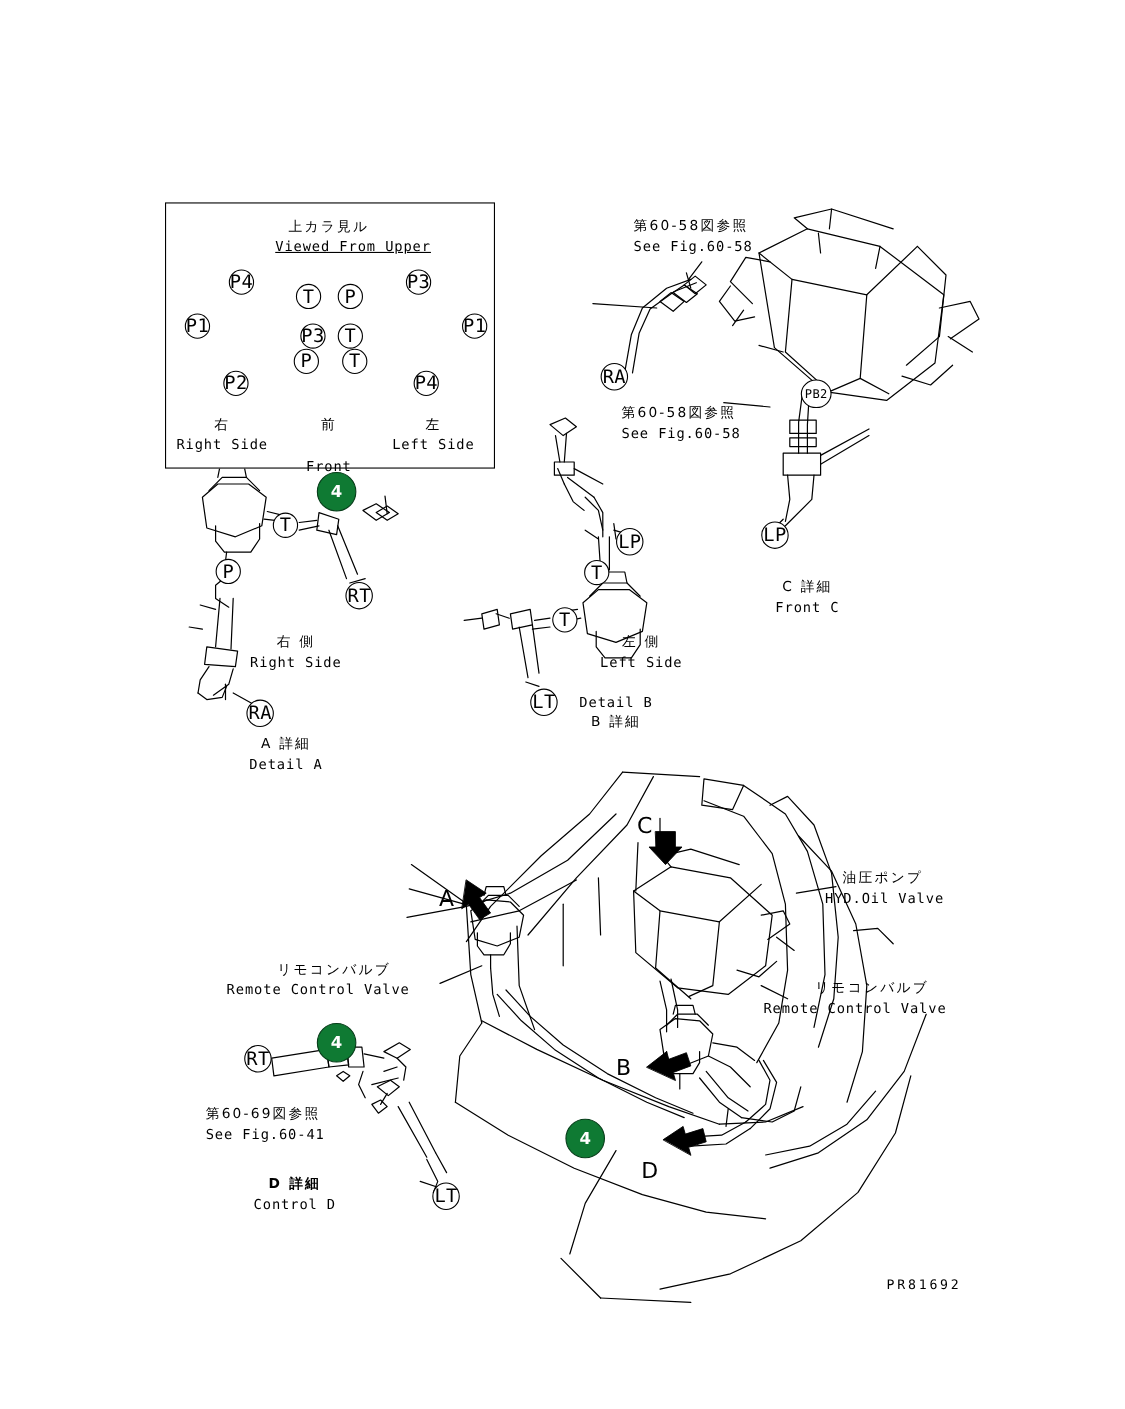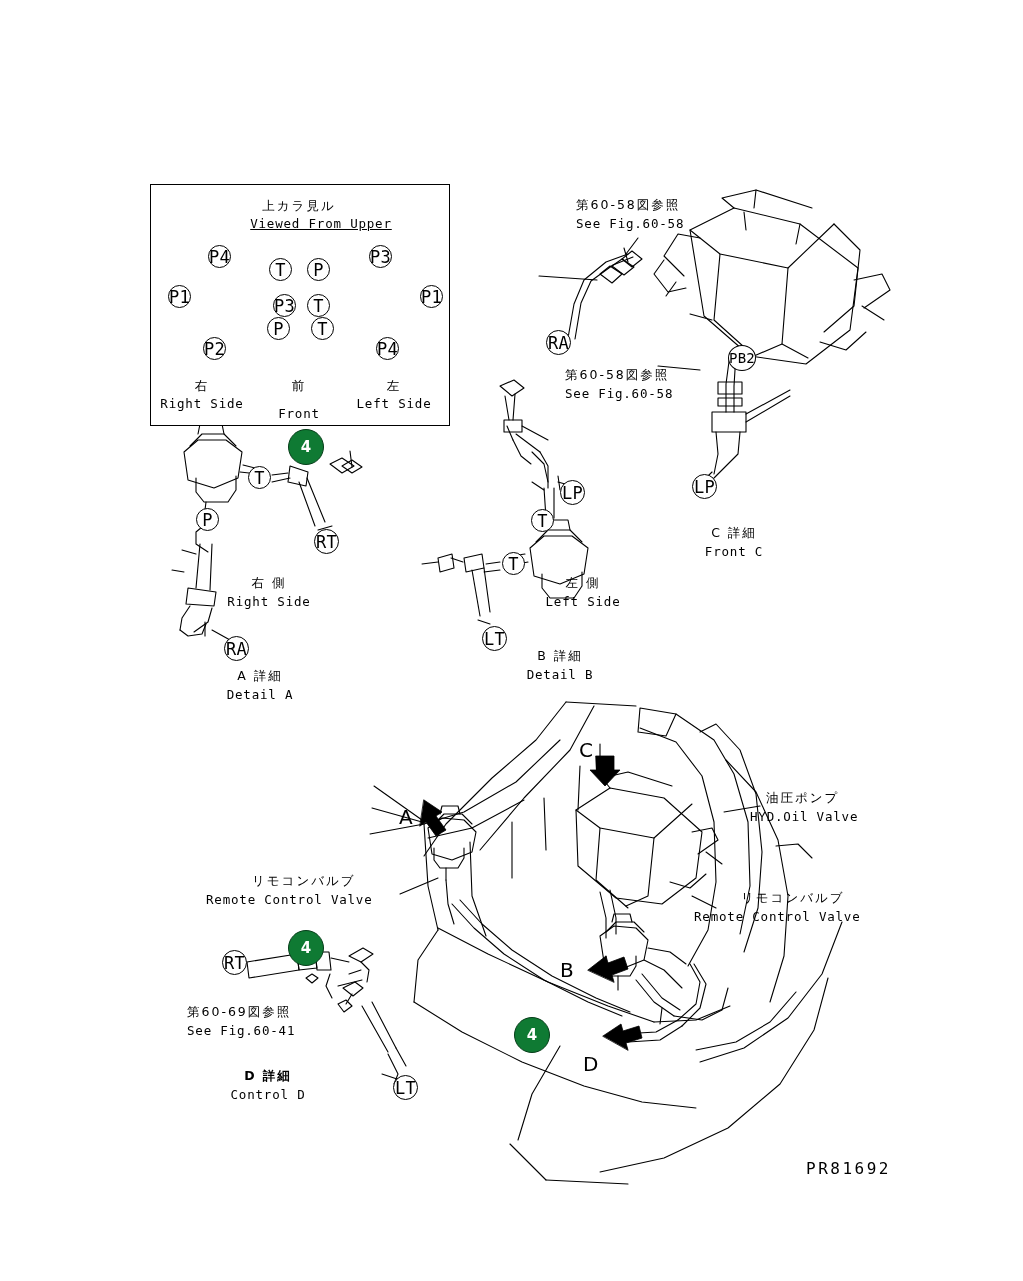--- a/index.html
+++ b/index.html
@@ -39,21 +39,21 @@
     white-space: pre;
     color: #000;
   }
   .lbl.jp {
     font-family: "DejaVu Sans", sans-serif;
     letter-spacing: 2px;
   }
   .lbl.center { text-align: center; }
   .lbl.code {
     font-family: "DejaVu Sans Mono", monospace;
-    font-size: 16px;
+    font-size: 12px;
     letter-spacing: 2.5px;
   }
   .bubble {
     position: absolute;
     border: 1.3px solid #000;
     border-radius: 50%;
     background: #fff;
     font-family: "DejaVu Sans Mono", monospace;
     font-size: 17px;
     display: flex;
@@ -336,21 +336,21 @@
   <div class="bubble" style="left:369px; top:203px; width:21px; height:21px;">P3</div>
   <div class="bubble" style="left:307px; top:216px; width:21px; height:21px;">P</div>
   <div class="bubble" style="left:420px; top:243px; width:21px; height:21px;">P1</div>
   <div class="bubble" style="left:311px; top:275px; width:21px; height:21px;">T</div>
   <div class="bubble" style="left:376px; top:295px; width:21px; height:21px;">P4</div>
   <div class="bubble" style="left:307px; top:252px; width:21px; height:21px;">T</div>
 
   <div class="lbl jp center" style="left:158px; top:336px; width:88px;">右</div>
   <div class="lbl center" style="left:158px; top:354px; width:88px;">Right Side</div>
   <div class="lbl jp center" style="left:258px; top:336px; width:82px;">前</div>
-  <div class="lbl center" style="left:258px; top:364px; width:82px;">Front</div>
+  <div class="lbl center" style="left:258px; top:374px; width:82px;">Front</div>
   <div class="lbl jp center" style="left:348px; top:336px; width:92px;">左</div>
   <div class="lbl center" style="left:348px; top:354px; width:92px;">Left Side</div>
 
   <div class="lbl jp" style="left:576px; top:155px;">第60-58図参照</div>
   <div class="lbl" style="left:576px; top:174px;">See Fig.60-58</div>
 
   <div class="lbl jp" style="left:565px; top:325px;">第60-58図参照</div>
   <div class="lbl" style="left:565px; top:344px;">See Fig.60-58</div>
 
   <div class="lbl jp" style="left:187px; top:962px;">第60-69図参照</div>
@@ -362,36 +362,36 @@
   <div class="lbl jp center" style="left:205px; top:533px; width:128px;">右 側</div>
   <div class="lbl center" style="left:205px; top:552px; width:128px;">Right Side</div>
 
   <div class="lbl jp center" style="left:524px; top:533px; width:118px;">左 側</div>
   <div class="lbl center" style="left:524px; top:552px; width:118px;">Left Side</div>
 
   <div class="lbl jp center" style="left:196px; top:626px; width:128px;">A 詳細</div>
   <div class="lbl center" style="left:196px; top:645px; width:128px;">Detail A</div>
 
   <div class="lbl jp center" style="left:496px; top:606px; width:128px;">B 詳細</div>
-  <div class="lbl center" style="left:496px; top:625px; width:128px;">Detail B</div>
+  <div class="lbl center" style="left:496px; top:589px; width:128px;">Detail B</div>
 
   <div class="lbl jp center" style="left:192px; top:1026px; width:152px;font-weight:bold;">D 詳細</div>
   <div class="lbl center" style="left:192px; top:1045px; width:152px;">Control D</div>
 
   <div class="lbl jp" style="left:766px; top:748px;">油圧ポンプ</div>
   <div class="lbl" style="left:750px; top:767px;">HYD.Oil Valve</div>
 
   <div class="lbl jp" style="left:252px; top:831px;">リモコンバルブ</div>
   <div class="lbl" style="left:206px; top:850px;">Remote Control Valve</div>
 
   <div class="lbl jp" style="left:741px; top:848px;">リモコンバルブ</div>
   <div class="lbl" style="left:694px; top:867px;">Remote Control Valve</div>
 
   <div class="bubble" style="left:546px; top:288px; width:23px; height:23px;">RA</div>
-  <div class="bubble" style="left:728px; top:303px; width:26px; height:24px; font-size:14px;">PB2</div>
+  <div class="bubble" style="left:728px; top:303px; width:26px; height:24px; font-size:11px;">PB2</div>
   <div class="bubble" style="left:692px; top:432px; width:23px; height:23px;">LP</div>
   <div class="bubble" style="left:248px; top:424px; width:21px; height:21px;">T</div>
   <div class="bubble" style="left:196px; top:466px; width:21px; height:21px;">P</div>
   <div class="bubble" style="left:314px; top:487px; width:23px; height:23px;">RT</div>
   <div class="bubble" style="left:224px; top:594px; width:23px; height:23px;">RA</div>
   <div class="bubble" style="left:560px; top:438px; width:23px; height:23px;">LP</div>
   <div class="bubble" style="left:531px; top:467px; width:21px; height:21px;">T</div>
   <div class="bubble" style="left:502px; top:510px; width:21px; height:21px;">T</div>
   <div class="bubble" style="left:482px; top:584px; width:23px; height:23px;">LT</div>
   <div class="bubble" style="left:222px; top:908px; width:23px; height:23px;">RT</div>

